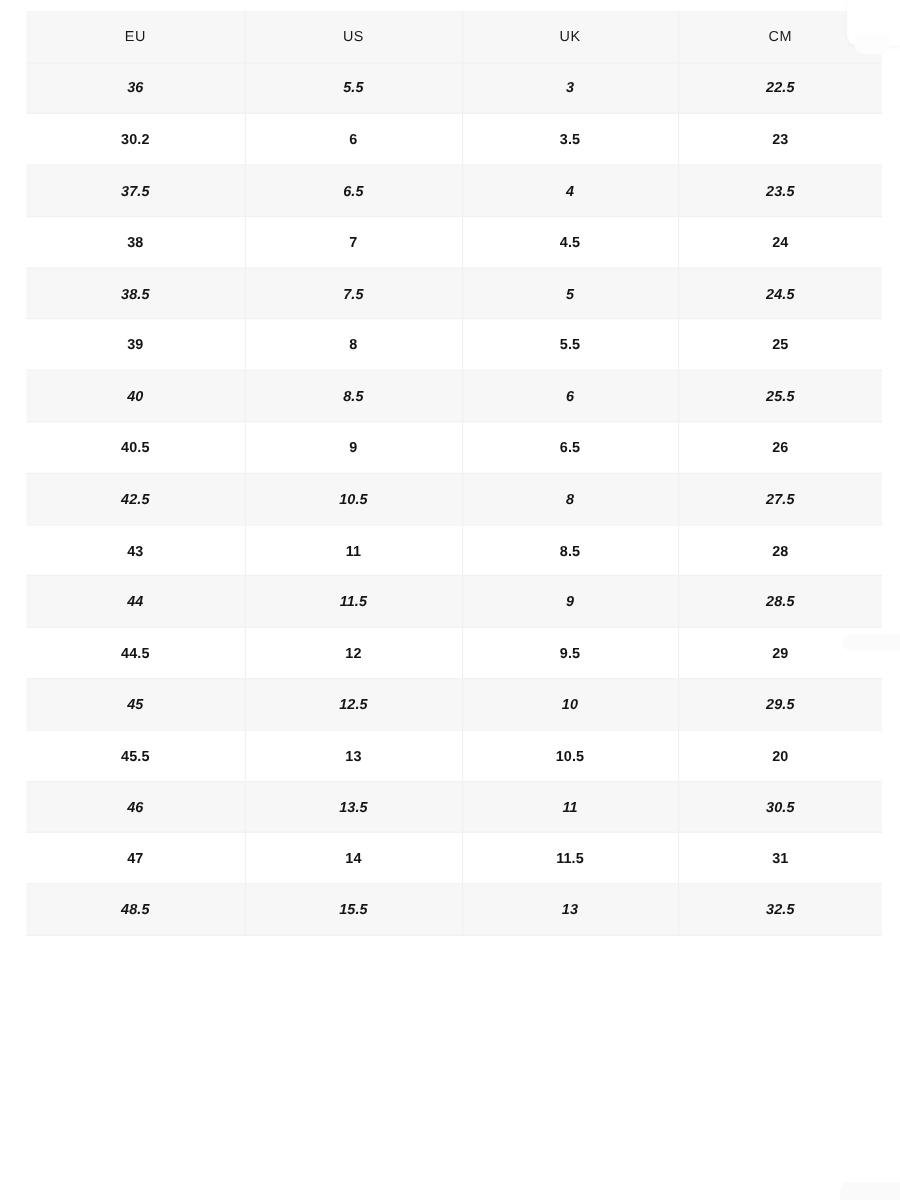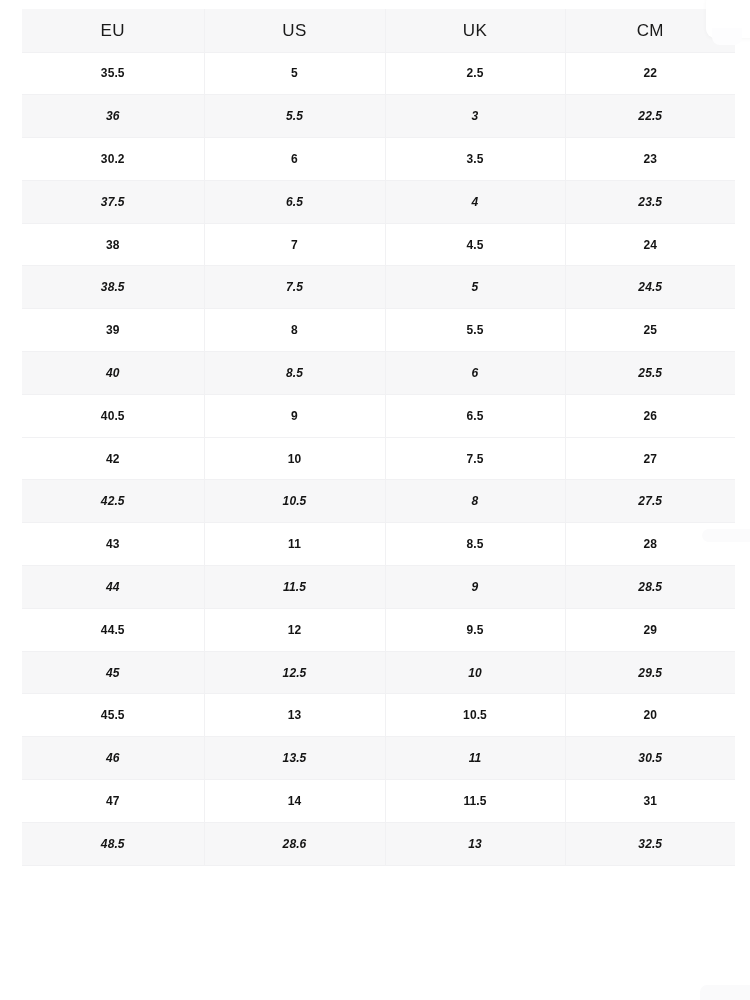--- a/index.html
+++ b/index.html
@@ -55,21 +55,21 @@
   }
 
   table.size-table th:last-child,
   table.size-table td:last-child {
     border-right: none;
   }
 
   table.size-table thead th {
     background: #f7f7f8;
     font-weight: 400;
-    font-size: 17px;
+    font-size: 12px;
     color: #1a1a1a;
     letter-spacing: 0.4px;
     height: 43px;
   }
 
   table.size-table tbody tr.row-odd td {
     background: #ffffff;
   }
 
   table.size-table tbody tr.row-even td {
@@ -143,26 +143,20 @@
       </colgroup>
       <thead>
         <tr id="header-row">
             <th>EU</th>
             <th>US</th>
             <th>UK</th>
             <th>CM</th>
           </tr>
       </thead>
       <tbody id="body-rows">
-          <tr class="row-odd">
-            <td>35.5</td>
-            <td>5</td>
-            <td>2.5</td>
-            <td>22</td>
-          </tr>
           <tr class="row-even">
             <td>36</td>
             <td>5.5</td>
             <td>3</td>
             <td>22.5</td>
           </tr>
           <tr class="row-odd">
             <td>30.2</td>
             <td>6</td>
             <td>3.5</td>
@@ -197,26 +191,20 @@
             <td>8.5</td>
             <td>6</td>
             <td>25.5</td>
           </tr>
           <tr class="row-odd">
             <td>40.5</td>
             <td>9</td>
             <td>6.5</td>
             <td>26</td>
           </tr>
-          <tr class="row-odd">
-            <td>42</td>
-            <td>10</td>
-            <td>7.5</td>
-            <td>27</td>
-          </tr>
           <tr class="row-even">
             <td>42.5</td>
             <td>10.5</td>
             <td>8</td>
             <td>27.5</td>
           </tr>
           <tr class="row-odd">
             <td>43</td>
             <td>11</td>
             <td>8.5</td>
@@ -253,21 +241,21 @@
             <td>30.5</td>
           </tr>
           <tr class="row-odd">
             <td>47</td>
             <td>14</td>
             <td>11.5</td>
             <td>31</td>
           </tr>
           <tr class="row-even">
             <td>48.5</td>
-            <td>28.6</td>
+            <td>15.5</td>
             <td>13</td>
             <td>32.5</td>
           </tr>
         </tbody>
     </table>
   </div>
 
   <div class="overlay-card" id="overlay-top-right"></div>
   <div class="overlay-card" id="overlay-top-right-tab"></div>
   <div class="overlay-card" id="overlay-mid-right"></div>

